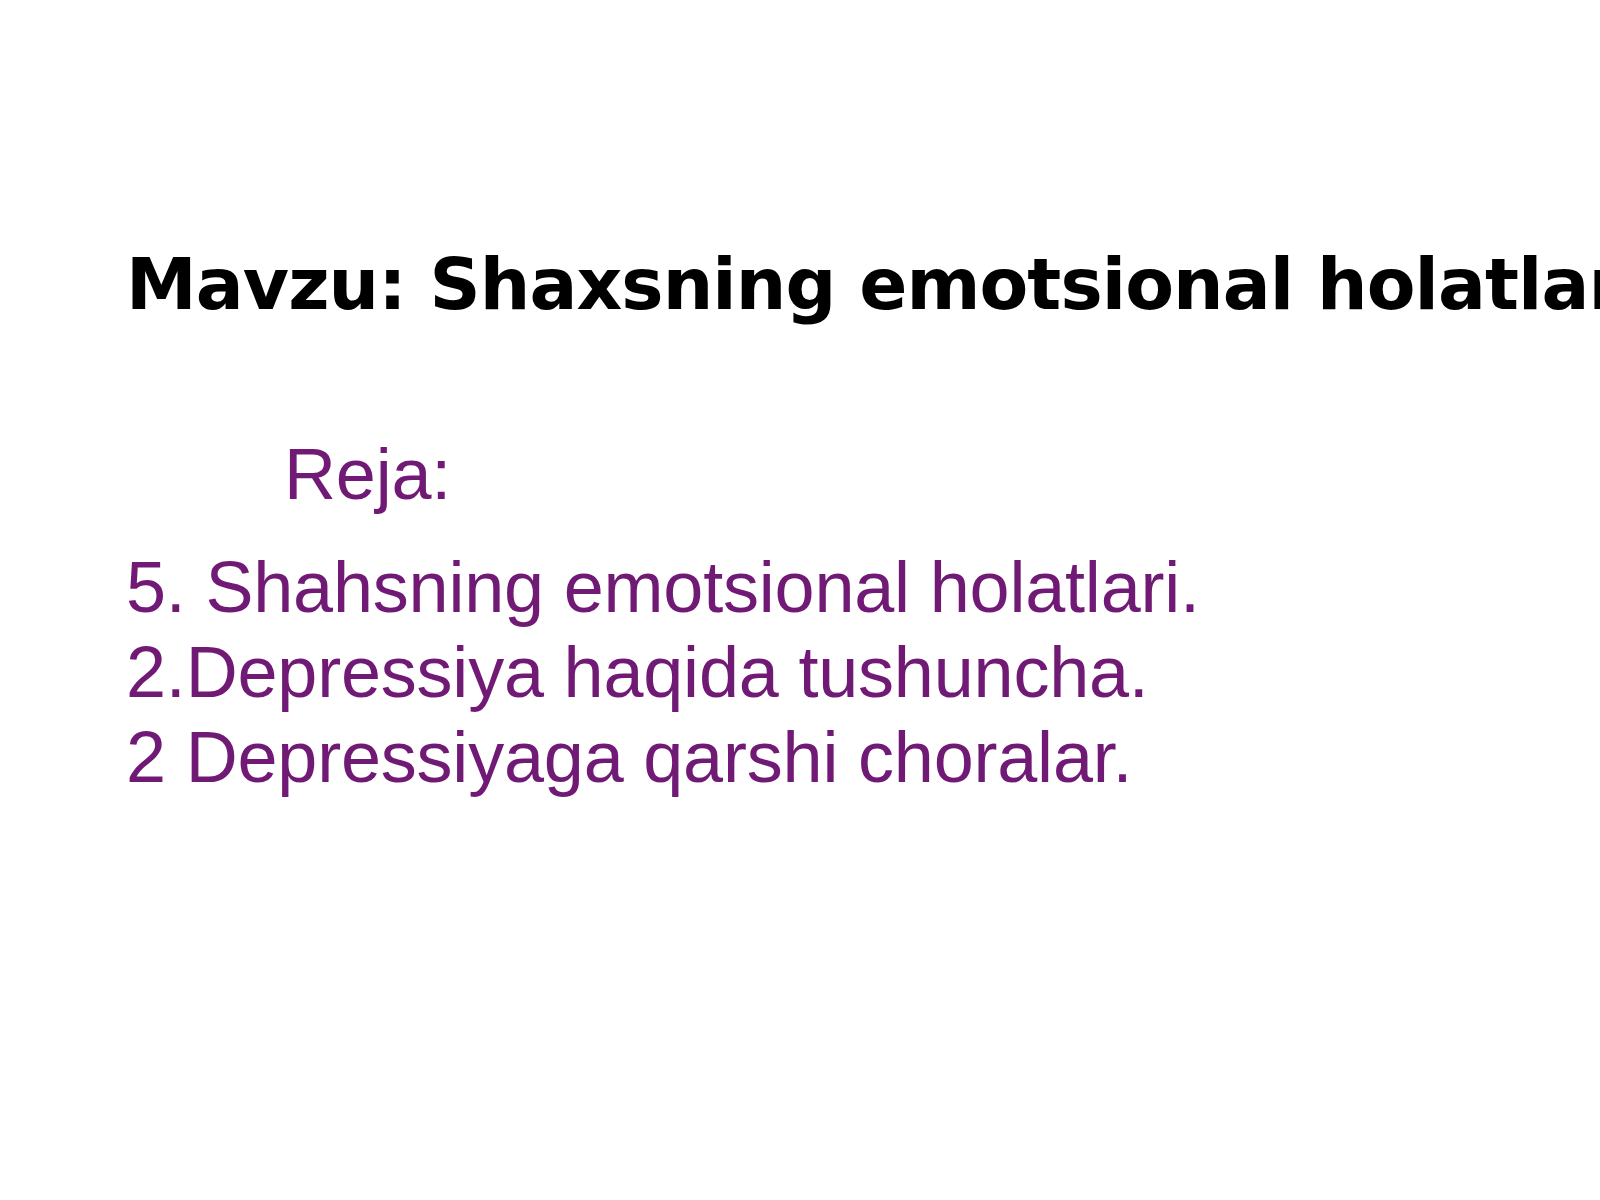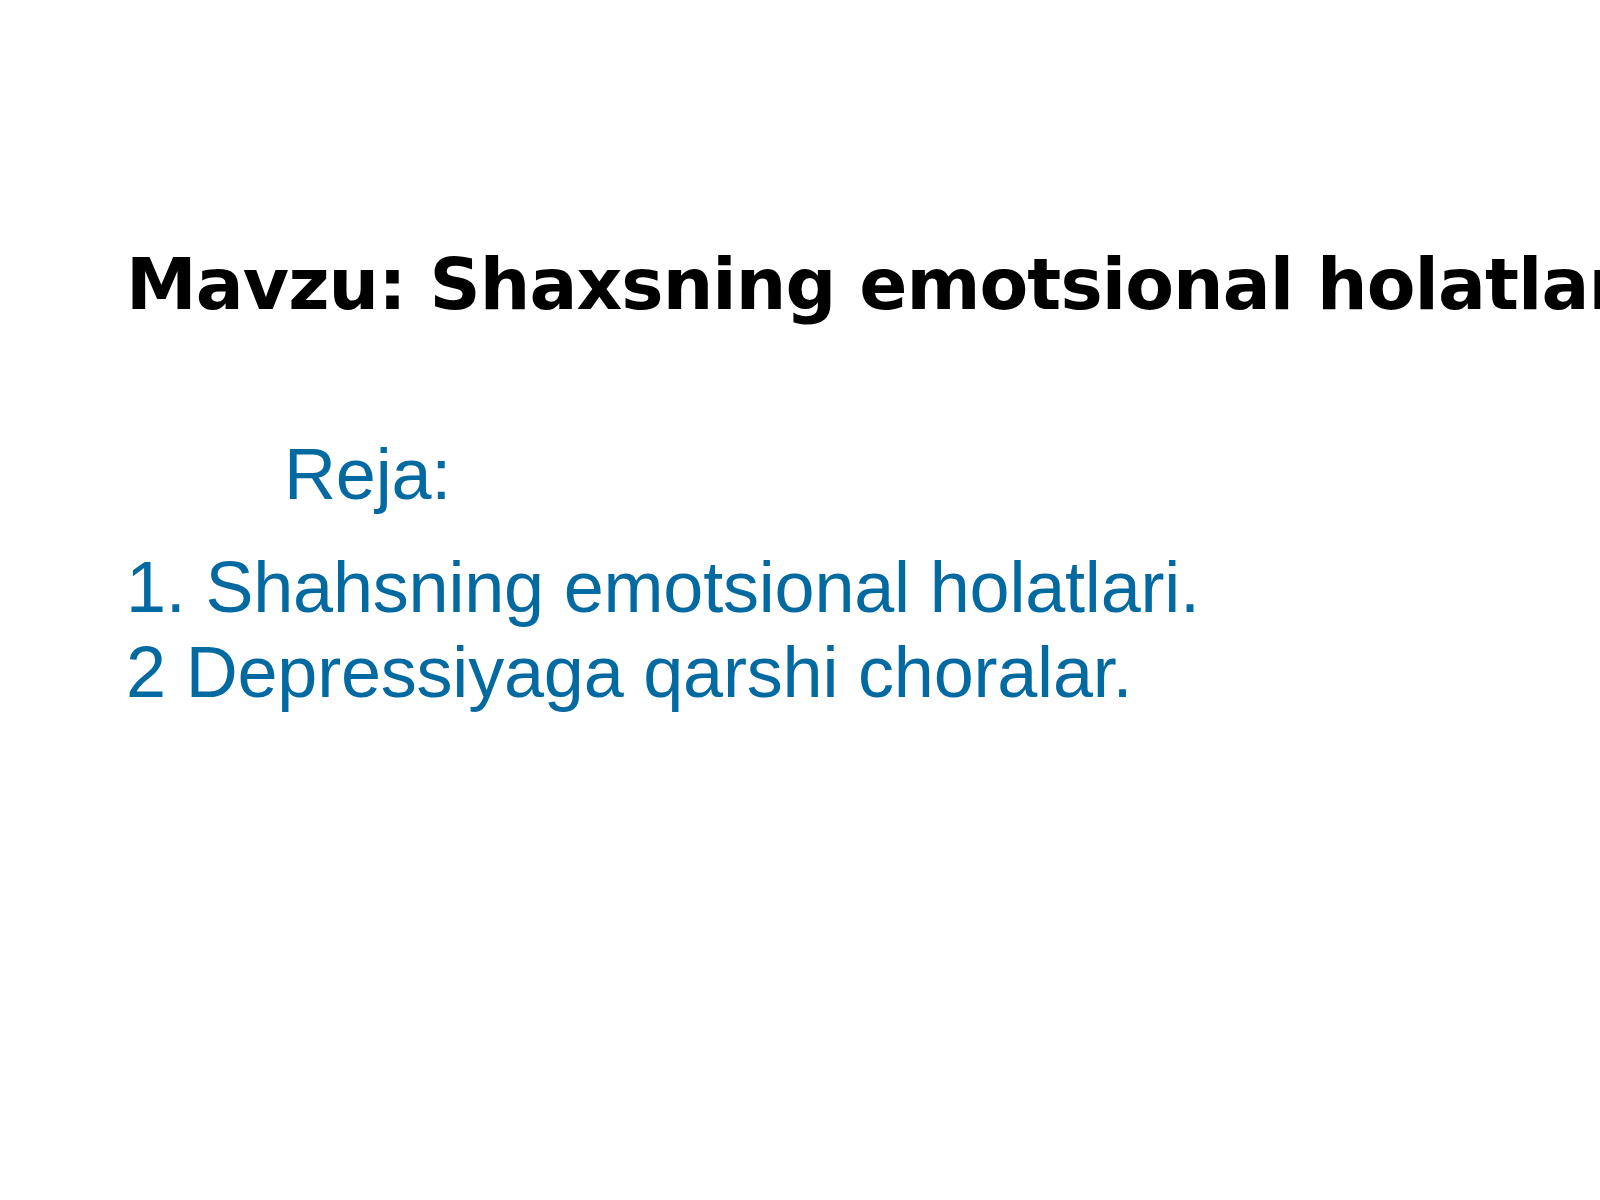--- a/index.html
+++ b/index.html
@@ -42,21 +42,21 @@
   
   .slide-body {
     position: absolute;
     left: 126px;
     top: 432px;
     width: 1400px;
     font-family: "Liberation Sans", "DejaVu Sans", sans-serif;
     font-size: 72px;
     font-weight: 400;
     line-height: 85px;
-    color: #0369a1;
+    color: #701a75;
   }
 
   .body-line {
     white-space: pre;
     letter-spacing: -0.2px;
   }
 
   .body-line.heading-line {
     padding-left: 158px;
     margin-bottom: 28px;
@@ -66,20 +66,21 @@
 <body>
 
 <div class="slide">
 
   <h1 class="slide-title">Mavzu: Shaxsning emotsional holatlari.</h1>
 
   <div class="slide-body">
 
     <div class="body-line heading-line">Reja:</div>
 
-    <div class="body-line">1. Shahsning emotsional holatlari.</div>
+    <div class="body-line">5. Shahsning emotsional holatlari.</div>
 
+    <div class="body-line">2.Depressiya haqida tushuncha.</div>
 
     <div class="body-line">2 Depressiyaga qarshi choralar.</div>
 
   </div>
 
 </div>
 
 </body></html>

